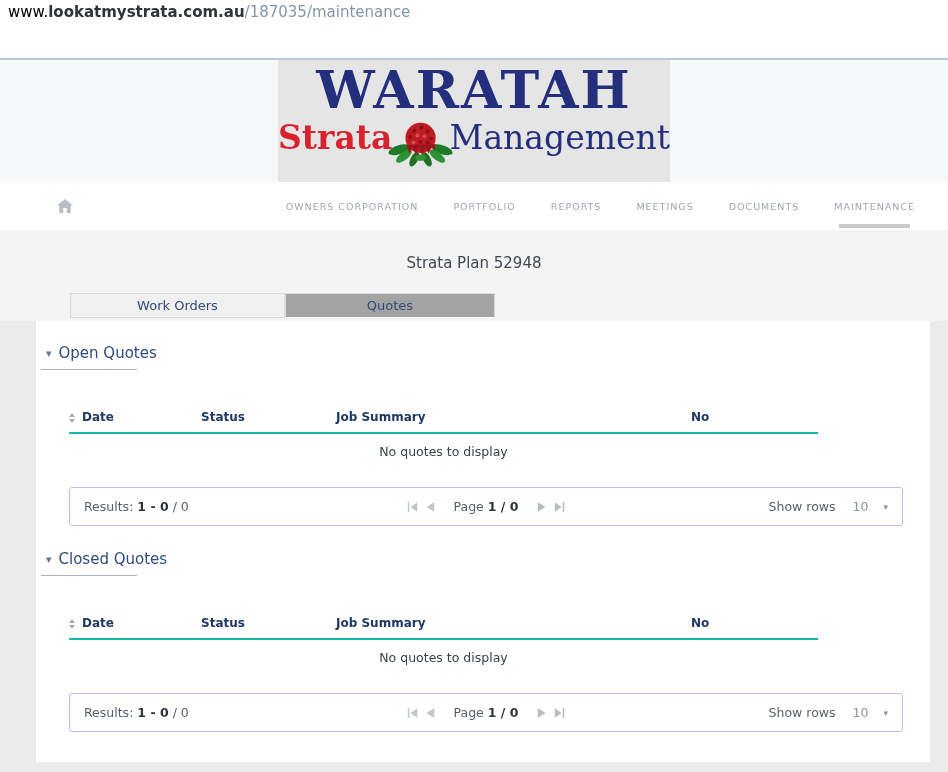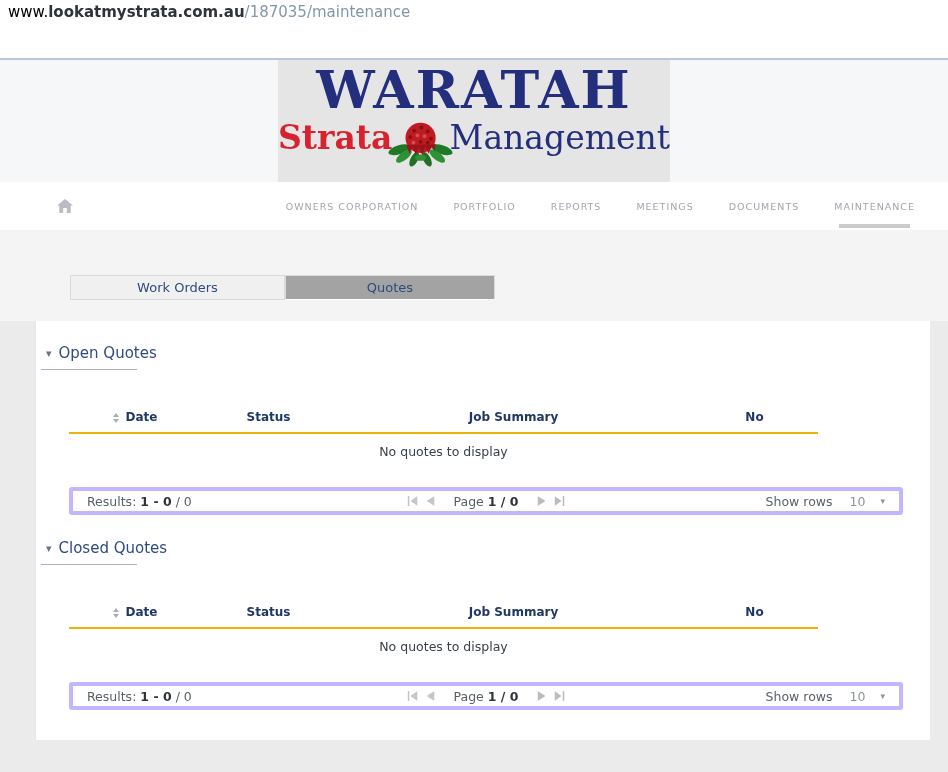--- a/index.html
+++ b/index.html
@@ -42,29 +42,29 @@
        background:#f0f0f1;border:1px solid #d8dadd;box-sizing:border-box;cursor:pointer;}
   .tab.active{background:#a3a3a3;border-bottom:1px solid #ffffff;width:210px;}
   
   .content-wrap{background:#ebebec;}
   .content{margin:0 18px 0 35px;width:895px;min-height:411px;background:#ffffff;box-sizing:border-box;padding:23px 0 30px 0;border-left:1px solid #e3e7ec;}
   .section-heading{margin-left:10px;display:flex;align-items:center;gap:7px;cursor:pointer;}
   .heading-caret{font-size:11px;color:#66738a;line-height:1;}
   .heading-text{font-size:15px;color:#2d4b81;}
   .heading-underline{margin:7px 0 0 5px;width:96px;border-bottom:1px solid #a9b2bc;}
   .quote-table{margin:34px 0 0 33px;width:749px;border-collapse:collapse;}
-  .quote-table th{text-align:center;font-size:12px;color:#1f3864;font-weight:700;padding:6px 0 8px 0;border-bottom:2px solid #eab308;cursor:pointer;}
+  .quote-table th{text-align:left;font-size:12px;color:#1f3864;font-weight:700;padding:6px 0 8px 0;border-bottom:2px solid #14b8a6;cursor:pointer;}
   .quote-table td.empty{text-align:center;font-size:12.5px;color:#3a4148;padding:10px 0 11px 0;}
   .sort-icon{display:inline-block;vertical-align:middle;margin-right:7px;}
   .tri-up,.tri-down{display:block;width:0;height:0;border-left:3.5px solid transparent;border-right:3.5px solid transparent;}
   .tri-up{border-bottom:4px solid #a7adb4;margin-bottom:2px;}
   .tri-down{border-top:4px solid #a7adb4;}
   .col-date{width:132px;}.col-status{width:135px;}.col-job{width:355px;}.col-no{width:127px;}
   
-  .pagination{margin:17px 0 0 33px;width:834px;height:28px;border:4px solid #c4b5fd;border-radius:3px;
+  .pagination{margin:17px 0 0 33px;width:834px;height:39px;border:1px solid #c4b5fd;border-radius:3px;
               box-sizing:border-box;display:flex;align-items:center;font-size:12.5px;color:#5a6068;position:relative;background:#ffffff;}
   .bold{font-weight:700;color:#2f343a;}
   .pg-results{margin-left:14px;}
   .pg-results span + span{margin-left:4px;}
   .pg-center{position:absolute;left:50%;transform:translateX(-50%);display:flex;align-items:center;gap:9px;justify-content:space-between;}
   .pg-page{margin:0 10px;white-space:nowrap;}
   .pg-page span + span{margin-left:4px;}
   .pg-icon{line-height:0;cursor:pointer;}
   .pg-right{margin-left:auto;margin-right:14px;display:flex;align-items:center;}
   .pg-rows-value{color:#8e949b;margin-left:17px;cursor:pointer;}
@@ -121,20 +121,21 @@
       <a class="nav-item">PORTFOLIO</a>
       <a class="nav-item">REPORTS</a>
       <a class="nav-item">MEETINGS</a>
       <a class="nav-item">DOCUMENTS</a>
       <a class="nav-item active">MAINTENANCE</a>
     </nav>
   </div>
 </div>
 
 <div class="title-section">
+  <div class="page-title">Strata Plan 52948</div>
   <div class="tabs">
     <div class="tab">Work Orders</div>
     <div class="tab active">Quotes</div>
   </div>
 </div>
 
 <div class="content-wrap">
 <div class="content">
 
   <div>

